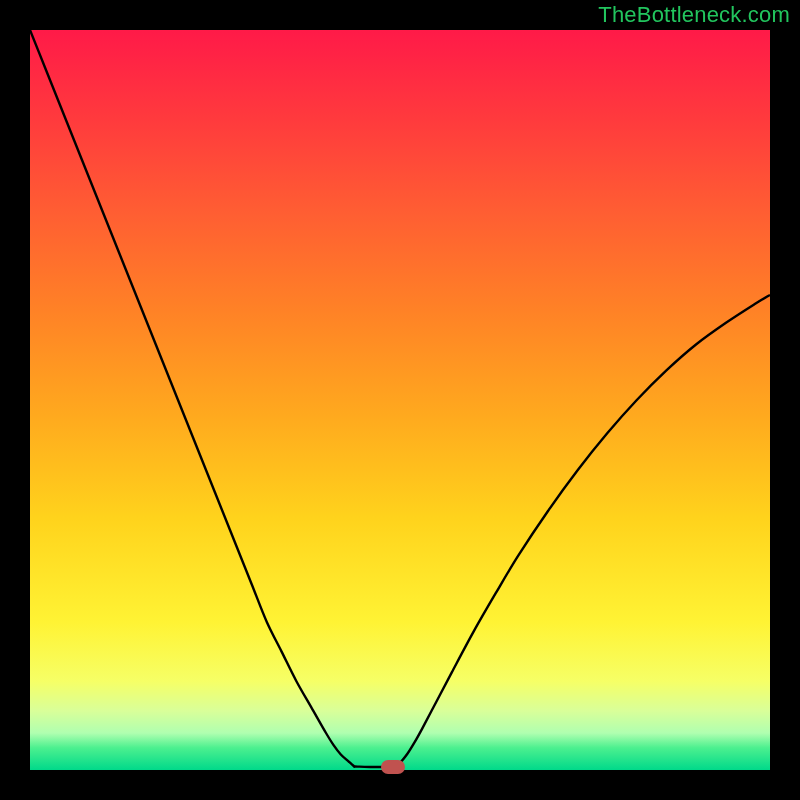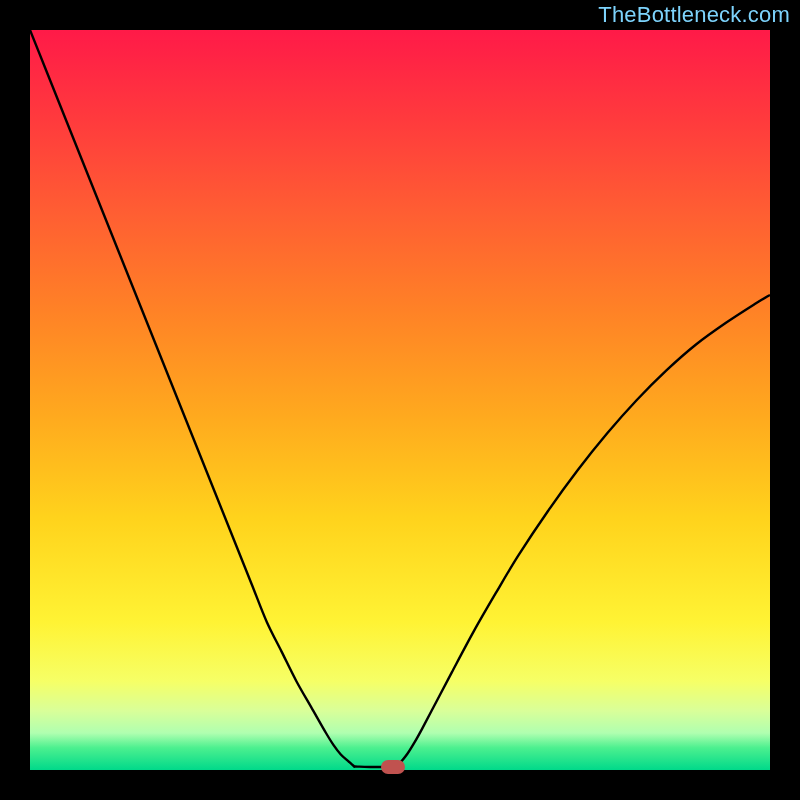--- a/index.html
+++ b/index.html
@@ -14,21 +14,21 @@
   .frame {
     position: relative;
     width: 800px;
     height: 800px;
     background: #000;
   }
   .watermark {
     position: absolute;
     top: 2px;
     right: 10px;
-    color: #7dd3fc;
+    color: #22c55e;
     font-size: 22px;
     font-weight: 500;
     letter-spacing: 0.2px;
     z-index: 5;
   }
   .plot {
     position: absolute;
     left: 30px;
     top: 30px;
     width: 740px;

